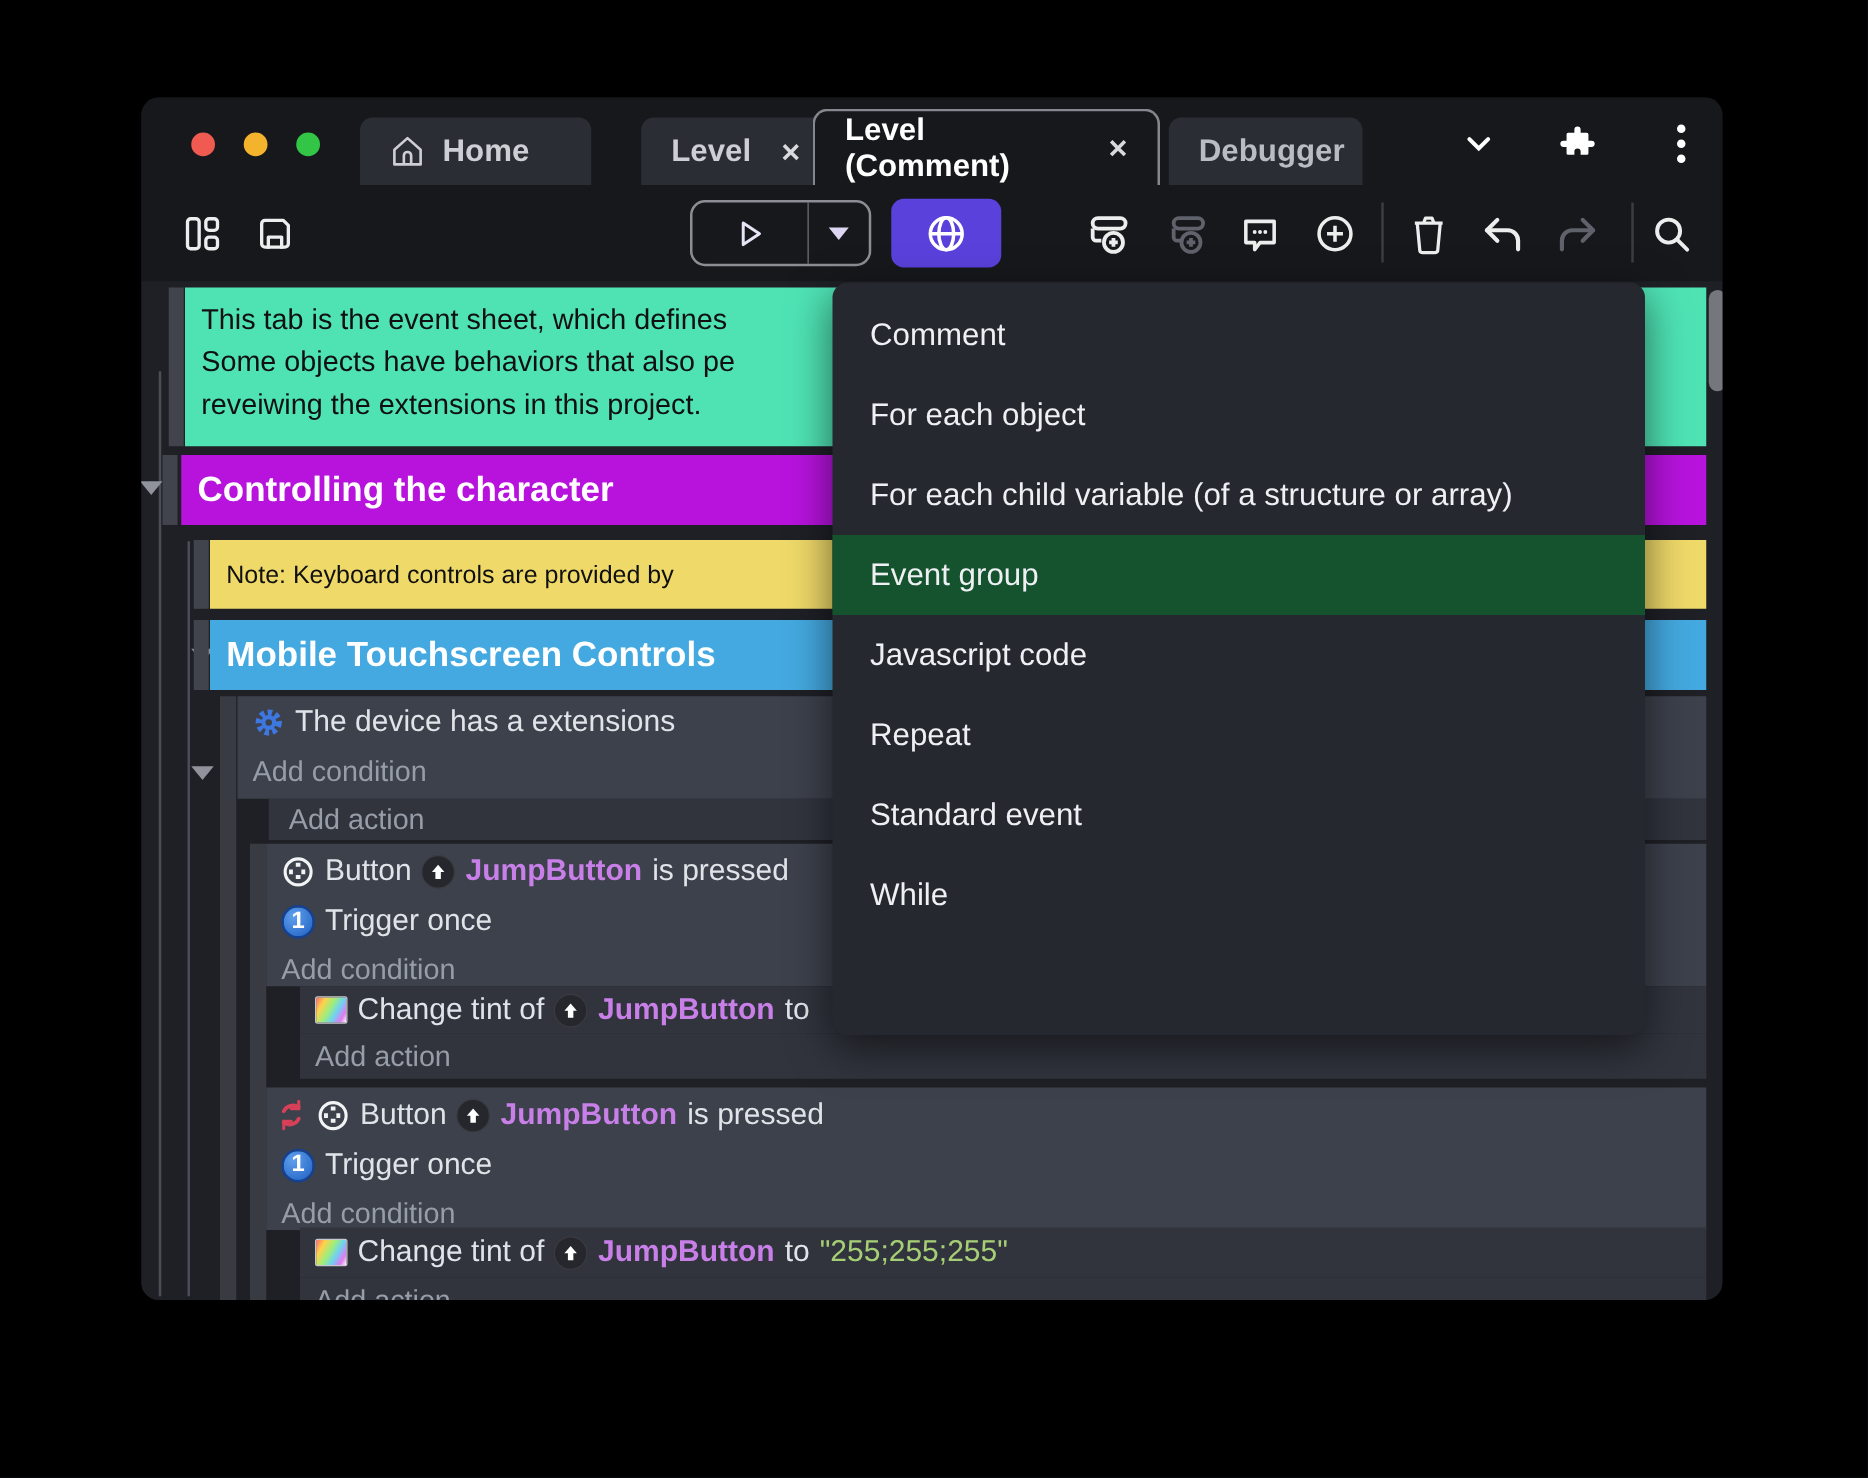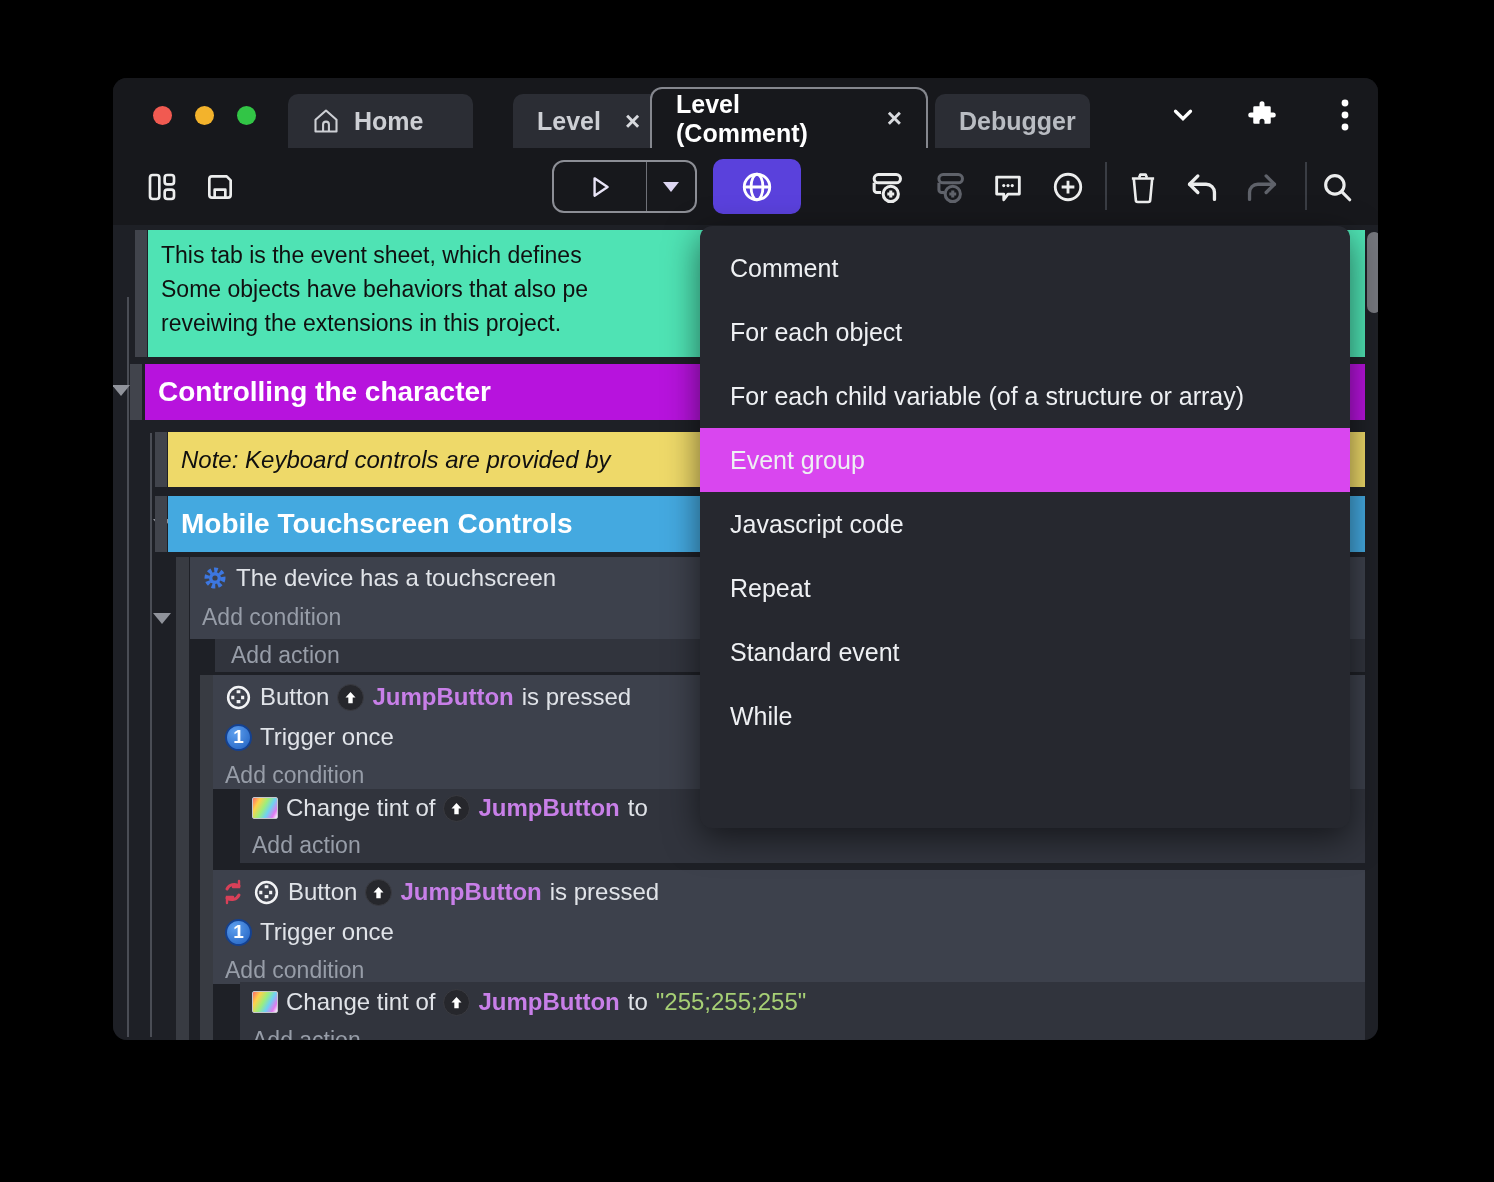--- a/index.html
+++ b/index.html
@@ -54,24 +54,24 @@
   .chip { width:27px; height:27px; border-radius:50%; background:#26272c; border:1px solid #3a3b41;
     display:inline-flex; align-items:center; justify-content:center; flex:0 0 auto; }
   .trigger1 { width:27px; height:27px; border-radius:50%; color:#fff; font-size:19px; font-weight:bold;
     background:radial-gradient(circle at 35% 30%, #5fa0ee, #1f5fc0); border:2px solid #15418f;
     display:inline-flex; align-items:center; justify-content:center; flex:0 0 auto; }
   .tintbox { width:26px; height:22px; border:1px solid #c6c8cd; border-radius:2px; flex:0 0 auto;
     background:linear-gradient(120deg,#ff6a6a 0%,#ffd24a 22%,#9dee7c 45%,#6fd2f2 65%,#e07bf0 85%,#fff 100%); }
   .scrollthumb { position:absolute; left:1254px; top:7px; width:14px; height:81px; border-radius:7px; background:#75777d; }
 
   
-  .menu { position:absolute; left:587px; top:148px; width:650px; height:602px; background:#26282f;
+  .menu { position:absolute; left:553px; top:148px; width:650px; height:602px; background:#26282f;
     border-radius:12px; box-shadow:0 10px 34px rgba(0,0,0,.55); padding-top:10px; z-index:10; }
   .mi { height:64px; display:flex; align-items:center; padding-left:30px; font-size:25px; color:#eef0f3; }
-  .mi.hl { background:#d946ef; }
+  .mi.hl { background:#14532d; }
 </style>
 </head>
 <body>
 
 <div class="window">
 
   <div class="titlebar">
     <span class="light red"></span>
     <span class="light yellow"></span>
     <span class="light green"></span>
@@ -233,39 +233,39 @@
     </div>
 
     <div class="tri" style="left:-1px; top:160px;"></div>
     <div class="dragbar" style="left:17px; top:139px; height:56px;"></div>
     <div class="block" style="left:32px; top:139px; width:1220px; height:56px; background:#B713DD; display:flex; align-items:center;">
       <div class="gtitle">Controlling the character</div>
     </div>
 
     <div class="dragbar" style="left:42px; top:207px; height:55px;"></div>
     <div class="block" style="left:55px; top:207px; width:1197px; height:55px; background:#EED969; display:flex; align-items:center;">
-      <div class="bt" style="font-size:24px;font-style:italic;">Note: Keyboard controls are provided by</div>
+      <div class="bt" style="font-size:20px;">Note: Keyboard controls are provided by</div>
     </div>
 
     <div class="tri" style="left:40px; top:294px;"></div>
     <div class="dragbar" style="left:42px; top:271px; height:56px;"></div>
     <div class="block" style="left:55px; top:271px; width:1197px; height:56px; background:#44A9E0; display:flex; align-items:center;">
       <div class="gtitle">Mobile Touchscreen Controls</div>
     </div>
 
     <div class="cond" style="left:77px; top:332px; width:1175px; height:82px;">
       <div class="erow" style="height:42px;">
         <span>
           <svg width="26" height="26" viewBox="0 0 26 26">
               <circle cx="13" cy="13" r="8" fill="none" stroke="#3d77e0" stroke-width="5" stroke-dasharray="3.5 2.6"></circle>
               <circle cx="13" cy="13" r="6" fill="#3d77e0"></circle>
               <circle cx="13" cy="13" r="2.6" fill="#3d414c"></circle>
             </svg>
         </span>
-        <span>The device has a touchscreen</span>
+        <span>The device has a extensions</span>
       </div>
       <div class="addrow">Add condition</div>
     </div>
     <div class="tri" style="left:40px; top:388px;"></div>
     <div class="act" style="left:102px; top:414px; width:1150px; height:33px;">
       <div class="addrow" style="height:33px; padding-left:16px;">Add action</div>
     </div>
 
     <div class="cond" style="left:100px; top:450px; width:1152px; height:114px; padding-top:2px;">
       <div class="erow">

